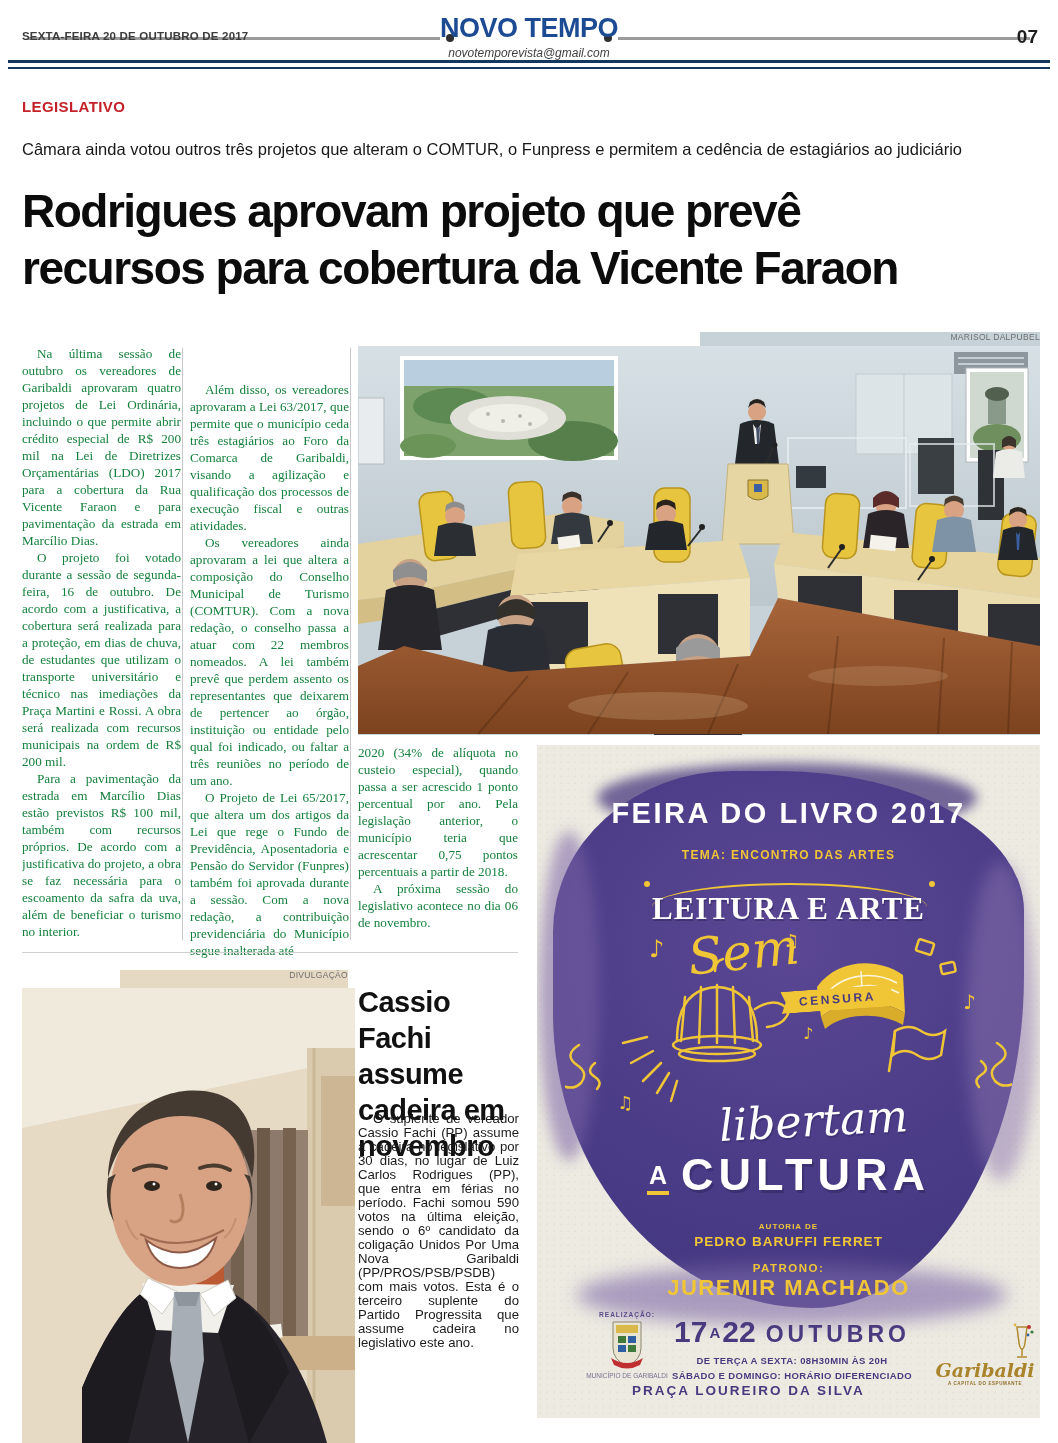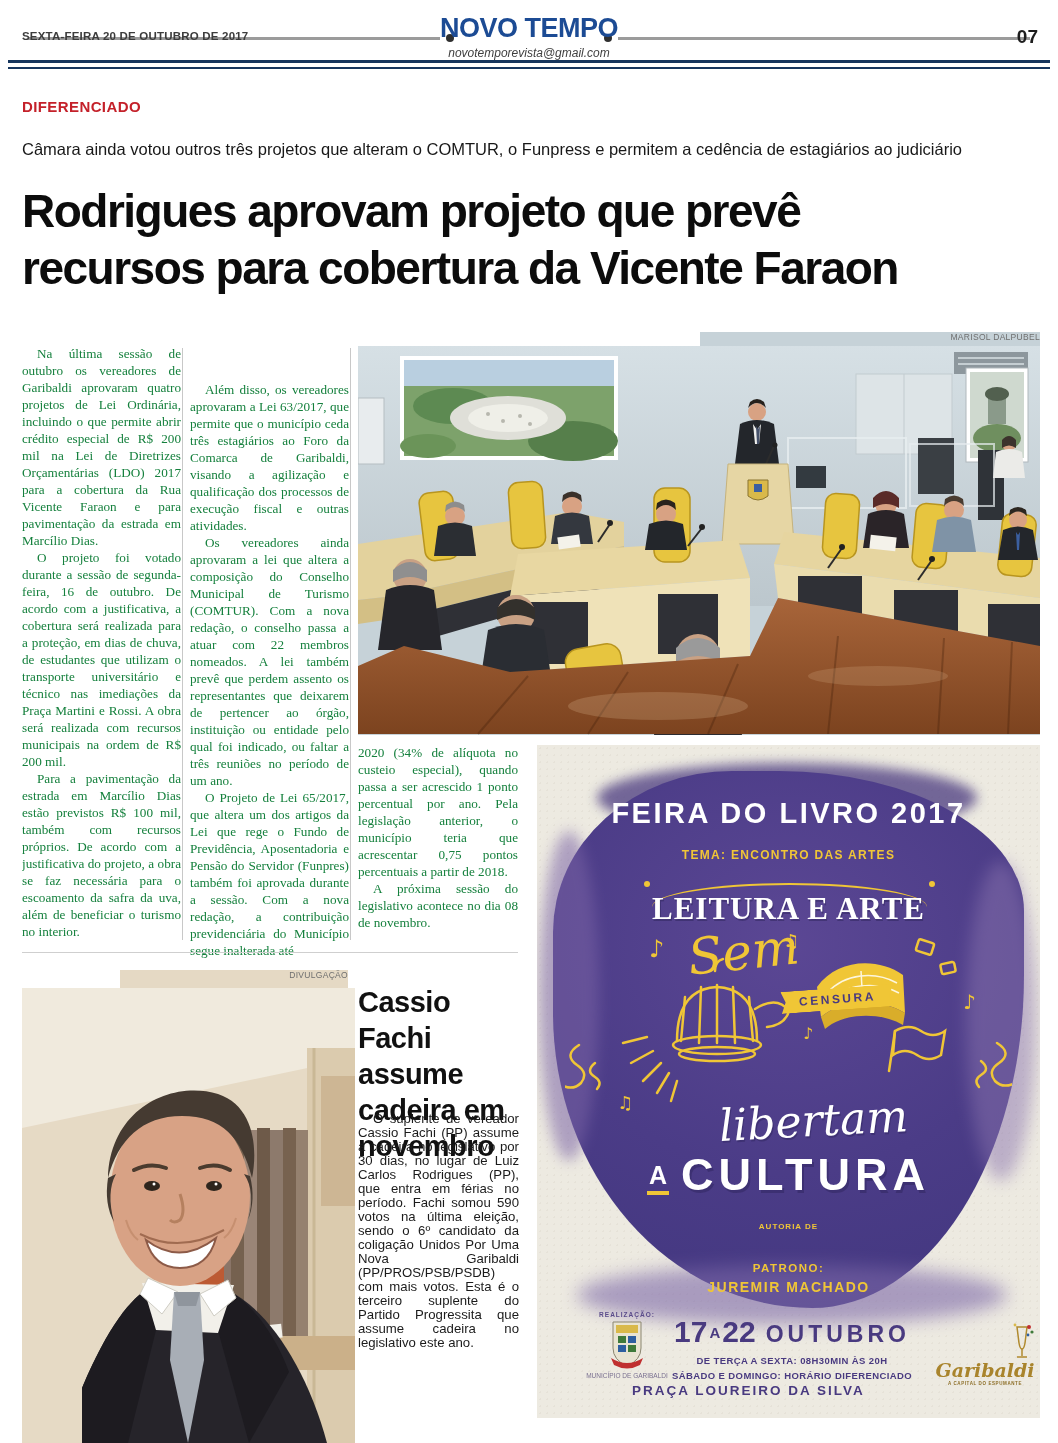--- a/index.html
+++ b/index.html
@@ -85,21 +85,21 @@
               text-shadow:1px 2px 0 rgba(30,22,70,.3);}
   .p-cultura{position:absolute;left:0;right:0;top:404px;text-align:center;color:#fff;font-weight:bold;}
   .p-cultura .small-a{font-size:25px;border-bottom:4px solid #f0c636;padding:0 2px 2px;margin-right:12px;
                       vertical-align:6px;}
   .p-cultura .big{font-size:45px;letter-spacing:5px;text-shadow:2px 3px 0 rgba(30,22,70,.3);}
   .p-autoria{position:absolute;left:0;right:0;top:474px;text-align:center;color:#f0c636;line-height:15px;}
   .p-autoria .lab{font-size:8px;font-weight:bold;letter-spacing:1px;}
   .p-autoria .name{font-size:13.5px;font-weight:bold;letter-spacing:1px;}
   .p-patrono{position:absolute;left:0;right:0;top:514px;text-align:center;color:#f0c636;line-height:19px;}
   .p-patrono .lab{font-size:11.5px;font-weight:bold;letter-spacing:1.5px;}
-  .p-patrono .name{font-size:14px;font-weight:bold;letter-spacing:1.5px;}
+  .p-patrono .name{font-size:22px;font-weight:bold;letter-spacing:1.5px;}
   .p-realiza{position:absolute;left:30px;top:566px;width:120px;text-align:center;color:#5a4b8a;}
   .p-realiza .lab{font-size:6.5px;font-weight:bold;letter-spacing:1px;}
   .p-realiza .name{font-size:6.5px;color:#7a7090;margin-top:2px;}
   .p-dates{position:absolute;left:115px;top:570px;width:280px;text-align:center;color:#493a80;}
   .p-dates .d-big{font-size:30px;font-weight:bold;}
   .p-dates .d-small{font-size:15px;font-weight:bold;vertical-align:4px;padding:0 2px;}
   .p-dates .d-month{font-size:23px;font-weight:bold;letter-spacing:4px;padding-left:10px;margin-top:33px;}
   .p-sched{position:absolute;left:95px;top:608px;width:320px;text-align:center;color:#493a80;
            font-size:9.5px;font-weight:bold;line-height:15px;letter-spacing:.4px;}
   .p-praca{position:absolute;left:95px;top:638px;width:320px;text-align:left;color:#493a80;
@@ -116,42 +116,42 @@
   <div class="hdr-rule left"></div>
   <div class="hdr-rule right"></div>
   <div class="hdr-dot left"></div>
   <div class="hdr-dot right"></div>
   <div class="hdr-date">SEXTA-FEIRA 20 DE OUTUBRO DE 2017</div>
   <div class="hdr-mast">NOVO TEMPO</div>
   <div class="hdr-email">novotemporevista@gmail.com</div>
   <div class="hdr-page">07</div>
   <div class="hdr-double"></div>
 
-  <div class="section-label">DIFERENCIADO</div>
+  <div class="section-label">LEGISLATIVO</div>
   <div class="deck">Câmara ainda votou outros três projetos que alteram o COMTUR, o Funpress e permitem a cedência de estagiários ao judiciário</div>
   <div class="headline">
     <div>Rodrigues aprovam projeto que prevê</div>
     <div>recursos para cobertura da Vicente Faraon</div>
   </div>
 
   <div class="col col1">
     <p>Na última sessão de outubro os vereadores de Garibaldi aprovaram quatro projetos de Lei Ordinária, incluindo o que permite abrir crédito especial de R$ 200 mil na Lei de Diretrizes Orçamentárias (LDO) 2017 para a cobertura da Rua Vicente Faraon e para pavimentação da estrada em Marcílio Dias.</p>
     <p>O projeto foi votado durante a sessão de segunda-feira, 16 de outubro. De acordo com a justificativa, a cobertura será realizada para a proteção, em dias de chuva, de estudantes que utilizam o transporte universitário e técnico nas imediações da Praça Martini e Rossi. A obra será realizada com recursos municipais na ordem de R$ 200 mil.</p>
     <p>Para a pavimentação da estrada em Marcílio Dias estão previstos R$ 100 mil, também com recursos próprios. De acordo com a justificativa do projeto, a obra se faz necessária para o escoamento da safra da uva, além de beneficiar o turismo no interior.</p>
   </div>
   <div class="vrule v1"></div>
   <div class="col col2">
     <p>Além disso, os vereadores aprovaram a Lei 63/2017, que permite que o município ceda três estagiários ao Foro da Comarca de Garibaldi, visando a agilização e qualificação dos processos de execução fiscal e outras atividades.</p>
     <p>Os vereadores ainda aprovaram a lei que altera a composição do Conselho Municipal de Turismo (COMTUR). Com a nova redação, o conselho passa a atuar com 22 membros nomeados. A lei também prevê que perdem assento os representantes que deixarem de pertencer ao órgão, instituição ou entidade pelo qual foi indicado, ou faltar a três reuniões no período de um ano.</p>
     <p>O Projeto de Lei 65/2017, que altera um dos artigos da Lei que rege o Fundo de Previdência, Aposentadoria e Pensão do Servidor (Funpres) também foi aprovada durante a sessão. Com a nova redação, a contribuição previdenciária do Município segue inalterada até</p>
   </div>
   <div class="vrule v2"></div>
   <div class="col col3">
     <p class="noindent">2020 (34% de alíquota no custeio especial), quando passa a ser acrescido 1 ponto percentual por ano. Pela legislação anterior, o município teria que acrescentar 0,75 pontos percentuais a partir de 2018.</p>
-    <p>A próxima sessão do legislativo acontece no dia 08 de novembro.</p>
+    <p>A próxima sessão do legislativo acontece no dia 06 de novembro.</p>
   </div>
 
   <div class="credit photo1">MARISOL DALPUBEL</div>
   <div class="photo1">
     <svg viewBox="0 0 682 389" preserveAspectRatio="none">
       <defs>
         <linearGradient id="wallG" x1="0" y1="0" x2="0" y2="1">
           <stop offset="0" stop-color="#d6e0e5"></stop>
             <stop offset="1" stop-color="#bcc7cd"></stop>
         </linearGradient>
@@ -420,20 +420,21 @@
 
     <div class="p-leitura">LEITURA E ARTE</div>
     <div class="p-sem">Sem</div>
     <div class="p-censura">CENSURA</div>
     <div class="p-libertam">libertam</div>
     <div class="p-cultura">
       <span class="small-a">A</span><span class="big">CULTURA</span>
     </div>
     <div class="p-autoria">
       <div class="lab">AUTORIA DE</div>
+      <div class="name">PEDRO BARUFFI FERRET</div>
     </div>
     <div class="p-patrono">
       <div class="lab">PATRONO:</div>
       <div class="name">JUREMIR MACHADO</div>
     </div>
 
     <div class="p-realiza">
       <div class="lab">REALIZAÇÃO:</div>
       <svg width="40" height="50" viewBox="0 0 40 50" style="margin:2px auto;display:block">
         <path d="M6,2 h28 v26 q0,12 -14,18 q-14,-6 -14,-18 z" fill="#e9e4d2" stroke="#8a8570"></path>

